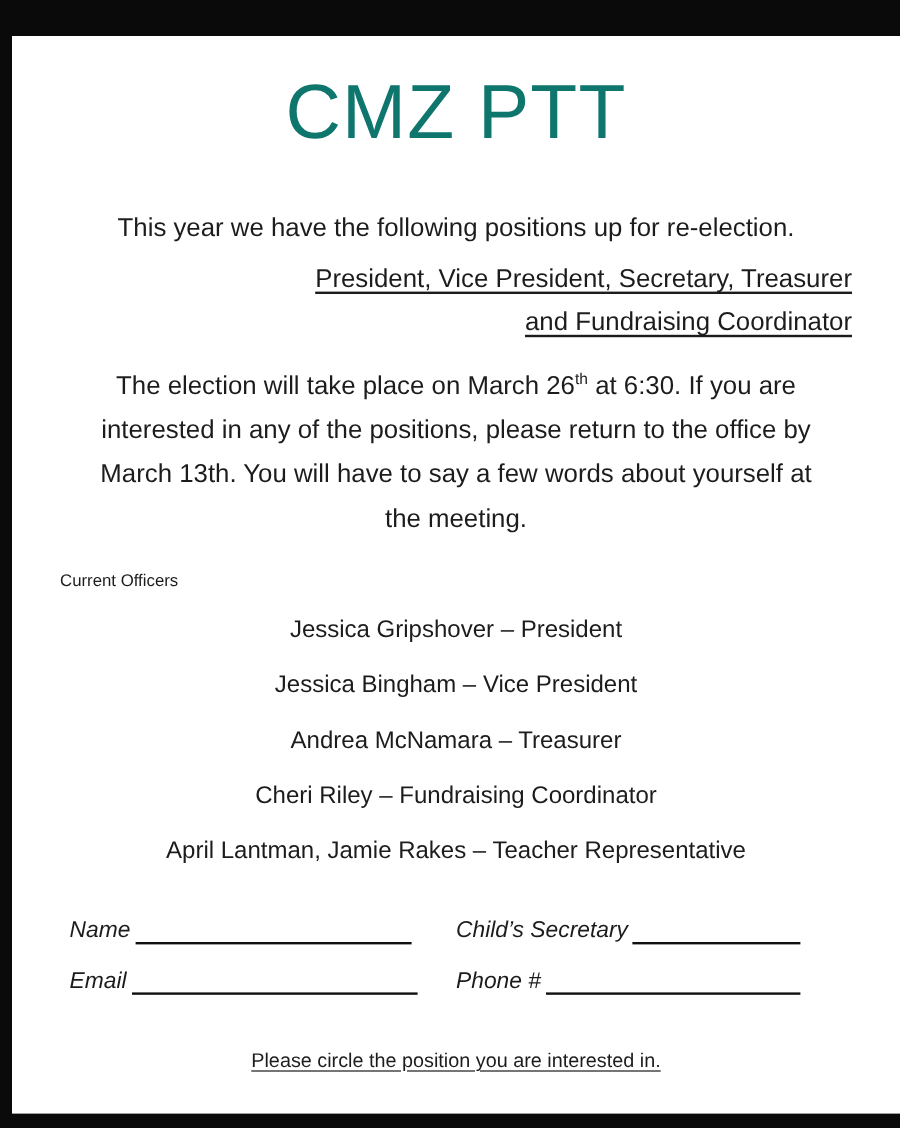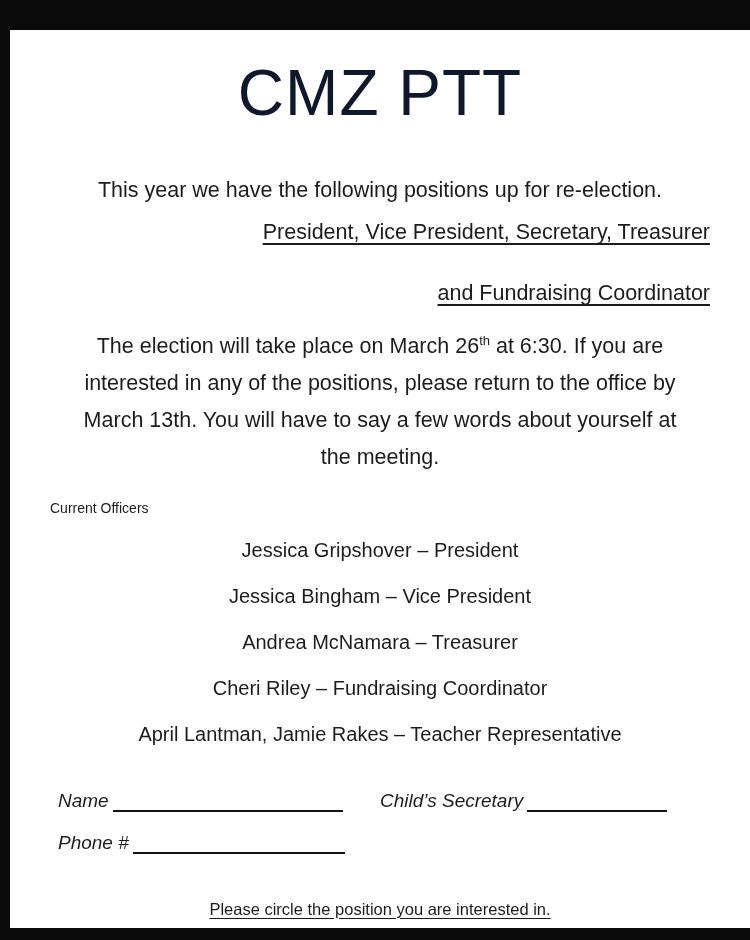--- a/index.html
+++ b/index.html
@@ -28,36 +28,36 @@
     box-sizing: border-box;
     padding: 12px 40px 0 40px;
   }
   .page-title {
     font-family: "Liberation Sans", sans-serif;
     font-weight: 400;
     font-size: 64px;
     letter-spacing: 1px;
     text-align: center;
     margin: 14px 0 0 0;
-    color: #0f172a;
+    color: #0f766e;
   }
   .intro {
     text-align: center;
     font-size: 21.5px;
     margin: 48px 0 0 0;
   }
   .pos-line {
     text-align: right;
     font-size: 21.5px;
     text-decoration: underline;
     text-underline-offset: 4px;
     margin: 17px 0 0 0;
   }
   .pos-line2 {
-    margin-top: 36px;
+    margin-top: 11px;
   }
   .election {
     text-align: center;
     font-size: 21.5px;
     line-height: 1.72;
     margin: 22px 18px 0 18px;
   }
   .election sup {
     font-size: 13px;
     line-height: 0;
@@ -141,20 +141,24 @@
         <div class="cell-left">
           <span class="label">Name</span>
           <span class="blank w-name"></span>
         </div>
         <div class="cell-right">
           <span class="label">Child’s Secretary</span>
           <span class="blank w-home"></span>
         </div>
       </div>
       <div class="form-row">
+        <div class="cell-left">
+          <span class="label">Email</span>
+          <span class="blank w-email"></span>
+        </div>
         <div class="cell-right">
           <span class="label">Phone #</span>
           <span class="blank w-phone"></span>
         </div>
       </div>
     </div>
 
     <p class="circle-instruction">Please circle the position you are interested in.</p>
 
   </div>

